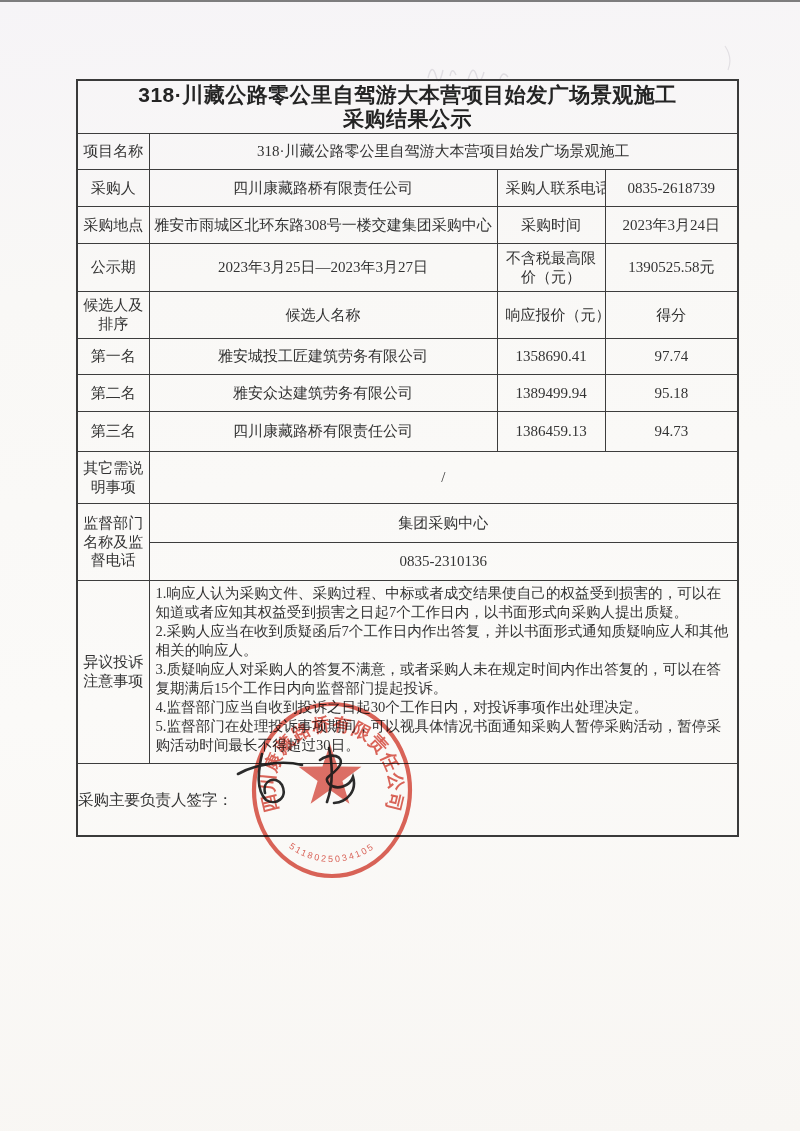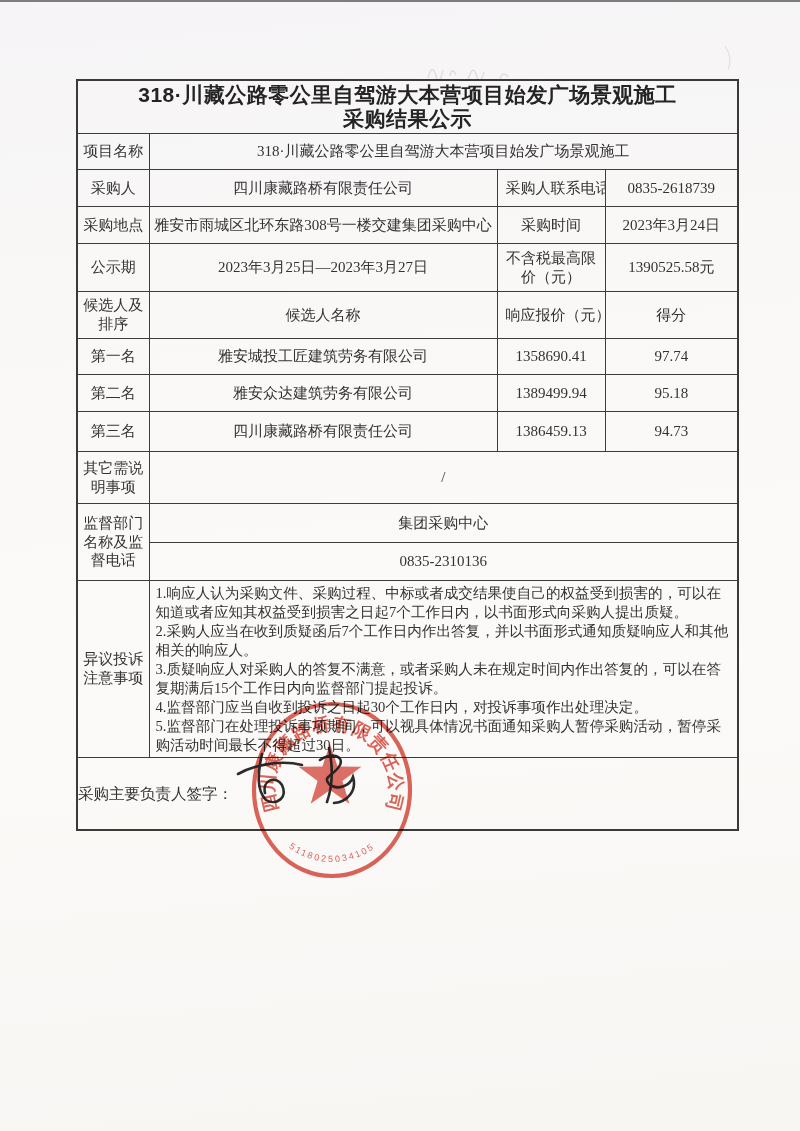--- a/index.html
+++ b/index.html
@@ -25,21 +25,21 @@
   tr.r-d{height:48px;} tr.r-e{height:47px;}
   tr.r-f{height:36px;} tr.r-g{height:37px;} tr.r-h{height:40px;}
   tr.r-i{height:52px;} tr.r-j1{height:39px;} tr.r-j2{height:38px;}
   tr.r-k{height:173px;} tr.r-l{height:72px;}
   td.title-cell{
     font-family:"Liberation Sans","DejaVu Sans",sans-serif;
     font-weight:bold;font-size:21px;line-height:24px;color:#242424;letter-spacing:.5px;
   }
   td.nowrap{white-space:nowrap;padding-left:8px;padding-right:1px;}
   td.notes-cell{
-    text-align:left;vertical-align:top;padding:3px 8px 2px 6px;
+    text-align:left;vertical-align:top;padding:3px 8px 8px 6px;
     font-size:14.6px;line-height:19px;
   }
   td.sig-cell{text-align:left;padding-left:0;font-size:15.5px;}
   .seal-svg{position:absolute;left:240px;top:695px;mix-blend-mode:multiply;opacity:.88;}
   .sign-svg{position:absolute;left:232px;top:740px;}
 </style>
 </head>
 <body>
 
 <div class="page">

